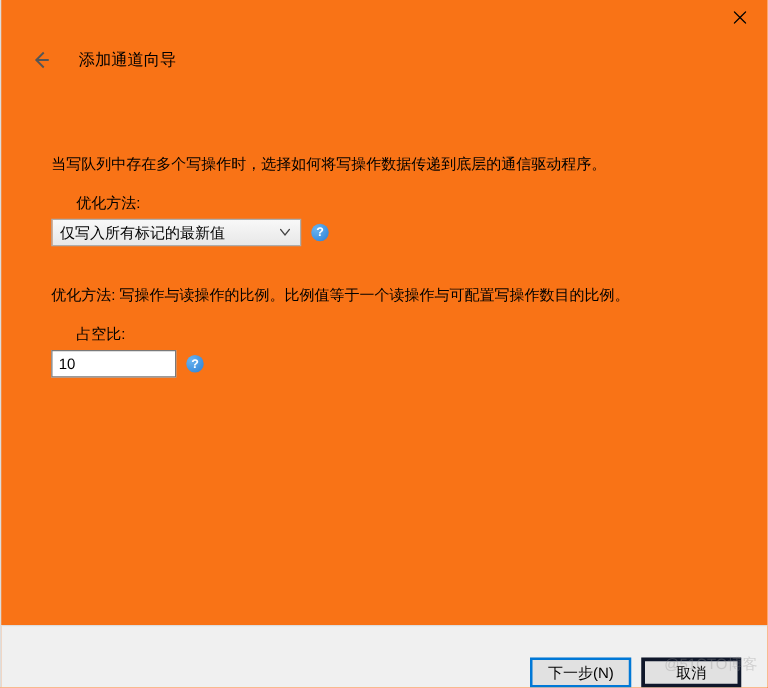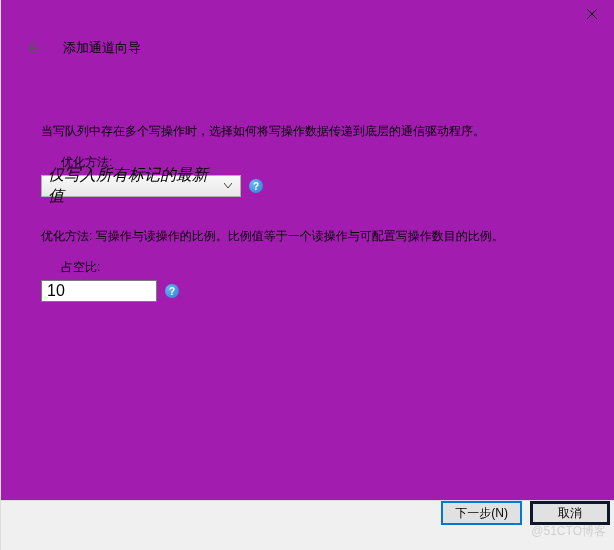--- a/index.html
+++ b/index.html
@@ -8,21 +8,21 @@
       font-size: 12px;
       background: #fff;
       width: 614px;
       height: 550px;
       position: relative;
       overflow: hidden;
     }
     .dialog {
       width: 614px;
       height: 550px;
-      background: #a21caf;
+      background: #f97316;
       position: absolute;
       left: 0;
       top: 0;
       border-left: 1px solid #ddd;
     }
     .titlebar {
       height: 28px;
       display: flex;
       justify-content: flex-end;
       align-items: center;
@@ -81,35 +81,34 @@
     }
     .select {
       width: 200px;
       height: 22px;
       border: 1px solid #adadad;
       background: linear-gradient(#f8f8f8, #e8e8e8);
       display: flex;
       align-items: center;
       justify-content: space-between;
       padding: 0 4px 0 6px;
-      font-size: 16px;
-      cursor: pointer;
-      font-style: italic;
+      font-size: 12px;
+      cursor: pointer;
     }
     .select-arrow {
       width: 16px;
       display: flex;
       justify-content: center;
     }
     .input {
-      width: 116px;
+      width: 100px;
       height: 22px;
       border: 1px solid #7a7a7a;
       padding: 0 5px;
-      font-size: 16px;
+      font-size: 12px;
       font-family: inherit;
     }
     .help-icon {
       width: 14px;
       height: 14px;
       border-radius: 50%;
       background: radial-gradient(circle at 30% 30%, #6ab4f0, #2a7fd5);
       color: #fff;
       font-size: 10px;
       font-weight: bold;
@@ -121,22 +120,22 @@
     .footer {
       position: absolute;
       bottom: 0;
       left: 0;
       right: 0;
       height: 50px;
       border-top: 1px solid #ddd;
       background: #f0f0f0;
       display: flex;
       justify-content: flex-end;
-      align-items: flex-start;
-      padding-right: 4px;
+      align-items: flex-end;
+      padding-right: 21px;
       gap: 8px;
     }
     .btn {
       min-width: 80px;
       height: 24px;
       border: 3px solid #0f172a;
       background: #e1e1e1;
       font-size: 12px;
       font-family: inherit;
       cursor: pointer;

